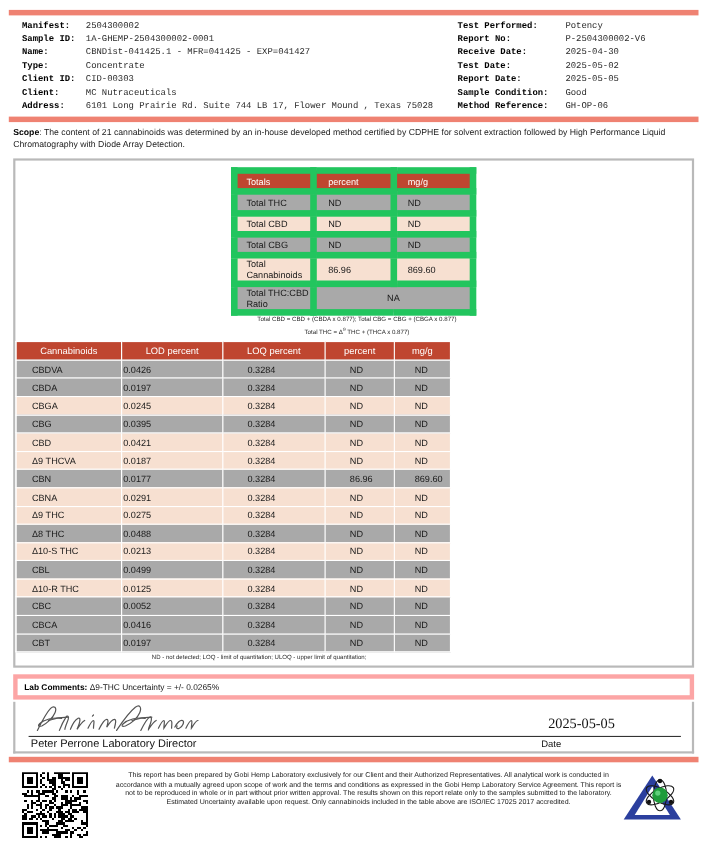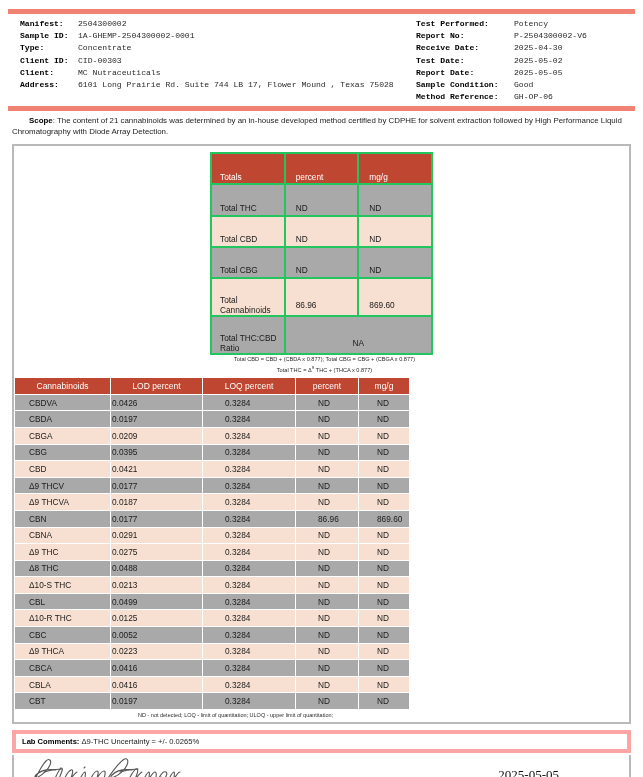--- a/index.html
+++ b/index.html
@@ -56,21 +56,21 @@
   .left .meta-label { width: 58px; }
   .right .meta-label { width: 98px; }
 
   
   .scope {
     font-size: 7.9px;
     line-height: 10.4px;
     padding: 5px 4px 5px 4px;
     color: #1c1c1c;
   }
-  .scope b { color: #000; margin-left: 17px; }
+  .scope b { color: #000; }
 
   
   .results-frame {
     border: 2px solid #b9b9b9;
     margin: 2px 4px 0 4px;
     padding: 6px 0 4px 0;
     background: #fff;
   }
 
   
@@ -78,22 +78,22 @@
     border-collapse: collapse;
   }
   .totals-wrap { display: flex; justify-content: center; }
   table.totals {
     width: 223px;
     table-layout: fixed;
   }
   table.totals td, table.totals th {
     font-size: 8.3px;
     height: 13.2px;
-    padding: 16px 0 0 8px;
-    border: 2px solid #22c55e;
+    padding: 0 0 0 8px;
+    border: 6px solid #22c55e;
     text-align: left;
   }
   table.totals th {
     background: #bf4630;
     color: #ffffff;
     font-weight: normal;
   }
   table.totals td.num {
     text-align: left;
     padding-left: 10px;
@@ -191,21 +191,21 @@
   .sig-name {
     position: absolute;
     left: 14px;
     top: 33px;
     font-size: 10px;
     color: #111;
   }
   .sig-datelabel {
     position: absolute;
     left: 478px;
-    top: 45px;
+    top: 33px;
     font-size: 8.6px;
     color: #111;
   }
 
   
   .footer {
     position: relative;
     margin-top: 6px;
     height: 92px;
   }
@@ -244,20 +244,24 @@
 
   <div class="meta">
     <div class="meta-col left" id="hdr-left">
         <div class="meta-row">
           <span class="meta-label">Manifest:</span>
           <span class="meta-value">2504300002</span>
         </div>
         <div class="meta-row">
           <span class="meta-label">Sample ID:</span>
           <span class="meta-value">1A-GHEMP-2504300002-0001</span>
+        </div>
+        <div class="meta-row">
+          <span class="meta-label">Name:</span>
+          <span class="meta-value">CBNDist-041425.1 - MFR=041425 - EXP=041427</span>
         </div>
         <div class="meta-row">
           <span class="meta-label">Type:</span>
           <span class="meta-value">Concentrate</span>
         </div>
         <div class="meta-row">
           <span class="meta-label">Client ID:</span>
           <span class="meta-value">CID-00303</span>
         </div>
         <div class="meta-row">
@@ -380,46 +384,39 @@
             </tr>
             <tr class="r-gray">
               <td class="c-name">CBDA</td>
               <td class="c-lod">0.0197</td>
               <td class="c-loq">0.3284</td>
               <td class="c-pct">ND</td>
               <td class="c-mgg">ND</td>
             </tr>
             <tr class="r-peach">
               <td class="c-name">CBGA</td>
-              <td class="c-lod">0.0209</td>
+              <td class="c-lod">0.0245</td>
               <td class="c-loq">0.3284</td>
               <td class="c-pct">ND</td>
               <td class="c-mgg">ND</td>
             </tr>
             <tr class="r-gray">
               <td class="c-name">CBG</td>
               <td class="c-lod">0.0395</td>
               <td class="c-loq">0.3284</td>
               <td class="c-pct">ND</td>
               <td class="c-mgg">ND</td>
             </tr>
             <tr class="r-peach">
               <td class="c-name">CBD</td>
               <td class="c-lod">0.0421</td>
               <td class="c-loq">0.3284</td>
               <td class="c-pct">ND</td>
               <td class="c-mgg">ND</td>
             </tr>
-            <tr class="r-gray">
-              <td class="c-name">Δ9 THCV</td>
-              <td class="c-lod">0.0177</td>
-              <td class="c-loq">0.3284</td>
-              <td class="c-pct">ND</td>
-              <td class="c-mgg">ND</td>
-            </tr>
             <tr class="r-peach">
               <td class="c-name">Δ9 THCVA</td>
               <td class="c-lod">0.0187</td>
               <td class="c-loq">0.3284</td>
               <td class="c-pct">ND</td>
               <td class="c-mgg">ND</td>
             </tr>
             <tr class="r-gray">
               <td class="c-name">CBN</td>
               <td class="c-lod">0.0177</td>
@@ -469,36 +466,22 @@
               <td class="c-pct">ND</td>
               <td class="c-mgg">ND</td>
             </tr>
             <tr class="r-gray">
               <td class="c-name">CBC</td>
               <td class="c-lod">0.0052</td>
               <td class="c-loq">0.3284</td>
               <td class="c-pct">ND</td>
               <td class="c-mgg">ND</td>
             </tr>
-            <tr class="r-peach">
-              <td class="c-name">Δ9 THCA</td>
-              <td class="c-lod">0.0223</td>
-              <td class="c-loq">0.3284</td>
-              <td class="c-pct">ND</td>
-              <td class="c-mgg">ND</td>
-            </tr>
             <tr class="r-gray">
               <td class="c-name">CBCA</td>
-              <td class="c-lod">0.0416</td>
-              <td class="c-loq">0.3284</td>
-              <td class="c-pct">ND</td>
-              <td class="c-mgg">ND</td>
-            </tr>
-            <tr class="r-peach">
-              <td class="c-name">CBLA</td>
               <td class="c-lod">0.0416</td>
               <td class="c-loq">0.3284</td>
               <td class="c-pct">ND</td>
               <td class="c-mgg">ND</td>
             </tr>
             <tr class="r-gray">
               <td class="c-name">CBT</td>
               <td class="c-lod">0.0197</td>
               <td class="c-loq">0.3284</td>
               <td class="c-pct">ND</td>

